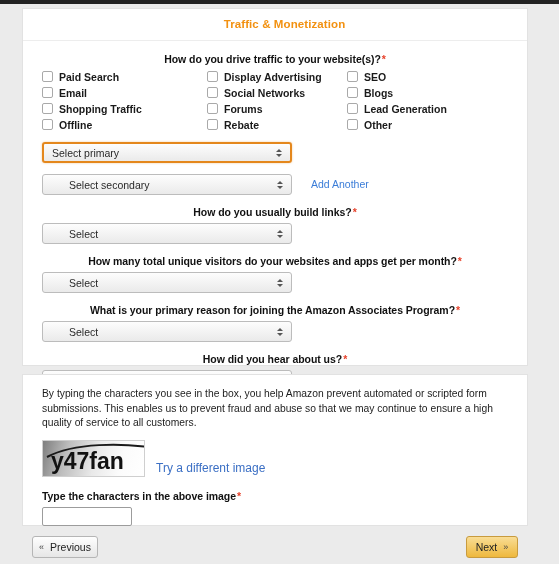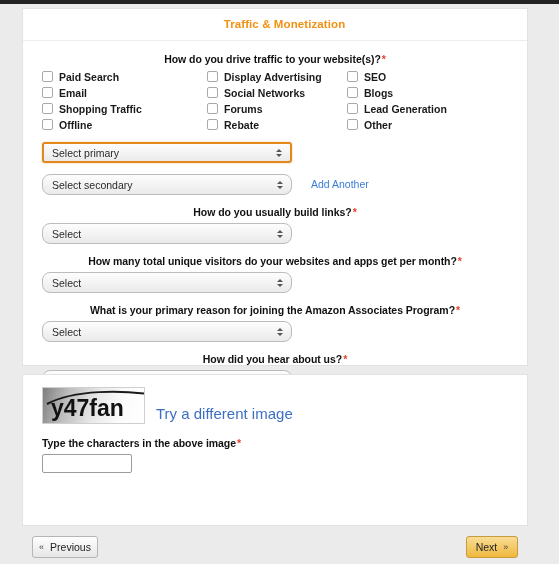--- a/index.html
+++ b/index.html
@@ -84,27 +84,27 @@
     box-sizing: border-box;
     flex: none;
   }
   .cb-label { font-size: 10.5px; color: #1a1a1a; }
 
   .sel {
     position: relative;
     width: 250px;
     height: 21px;
     border: 1px solid #bcbcbc;
-    border-radius: 8px;
+    border-radius: 3px;
     background: linear-gradient(#fdfdfd, #eaeaea);
     box-sizing: border-box;
     margin-bottom: 11px;
     display: flex;
     align-items: center;
-    padding-left: 9px;
+    padding-left: 26px;
     font-size: 10.5px;
     color: #2a2a2a;
   }
   .sel.focused {
     border: 2px solid #e4871c;
     border-radius: 3px;
     box-shadow: 0 0 2px rgba(228,135,28,.5);
     padding-left: 8px;
   }
   .sel .arrows {
@@ -146,21 +146,21 @@
     width: 103px; height: 37px;
     border: 1px solid #cfcfcf;
     box-sizing: border-box;
     background: linear-gradient(105deg,#7e7e7e 0%,#bdbdbd 24%,#e9e9e9 52%,#fbfbfb 76%,#ffffff 100%);
     position: relative;
     overflow: hidden;
   }
   .cap-img svg { position: absolute; top: 0; left: 0; }
   .cap-try {
     color: #3b6fc4;
-    font-size: 15px;
+    font-size: 12px;
     margin-left: 11px;
     margin-bottom: 2px;
     text-decoration: none;
     cursor: pointer;
   }
   .cap-q { margin-top: 13px; }
   .cap-input {
     width: 90px; height: 19px;
     border: 1px solid #9c9c9c;
     border-radius: 2px;
@@ -332,20 +332,21 @@
           <span class="ar-up"></span>
             <span class="ar-dn"></span>
         </span>
       </div>
 
     </div>
   </div>
 
   <div class="card" id="captcha-card">
     <div class="card-body">
+      <div class="cap-text">By typing the characters you see in the box, you help Amazon prevent automated or scripted form submissions. This enables us to prevent fraud and abuse so that we may continue to ensure a high quality of service to all customers.</div>
 
       <div class="cap-row">
         <div class="cap-img">
           <svg width="124" height="37" viewBox="0 0 124 37">
             <path d="M4 16 C30 2, 78 1, 120 8" stroke="#1a1a1a" stroke-width="2" fill="none"></path>
             <text x="8" y="28" font-family="'Liberation Sans', sans-serif" font-size="23" font-weight="bold" fill="#111">y47fan</text>
           </svg>
         </div>
         <a class="cap-try">Try a different image</a>
       </div>

